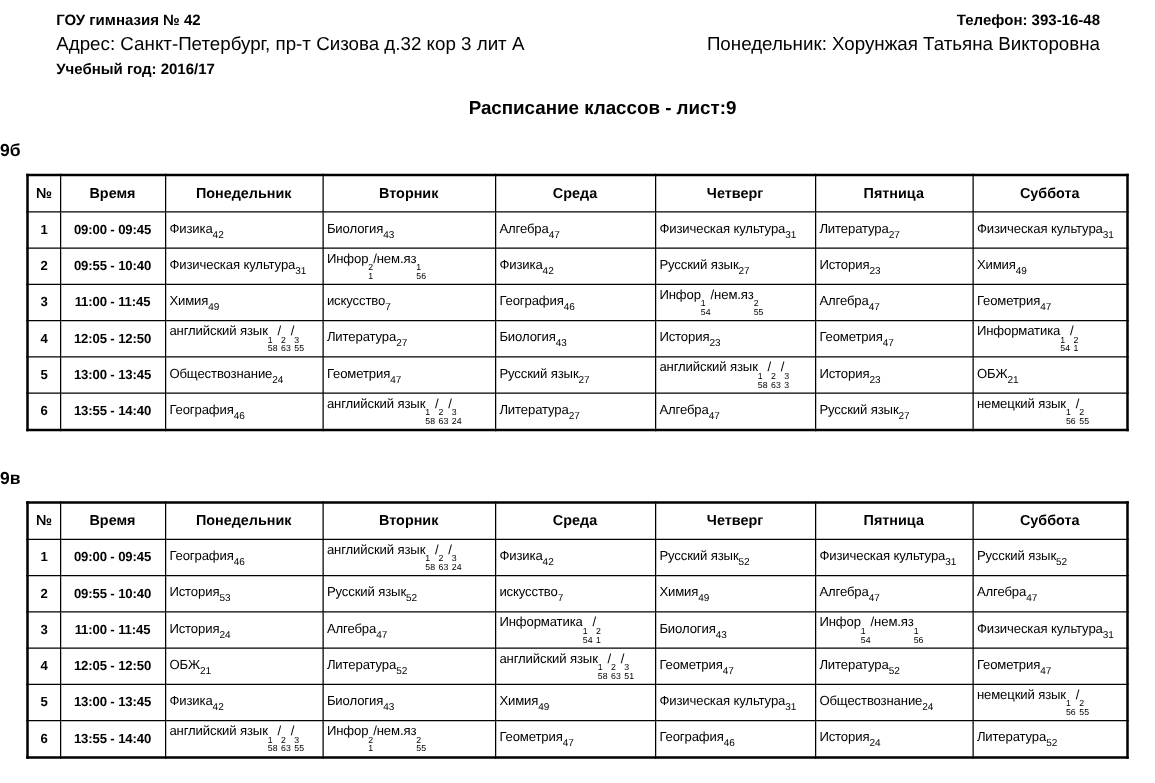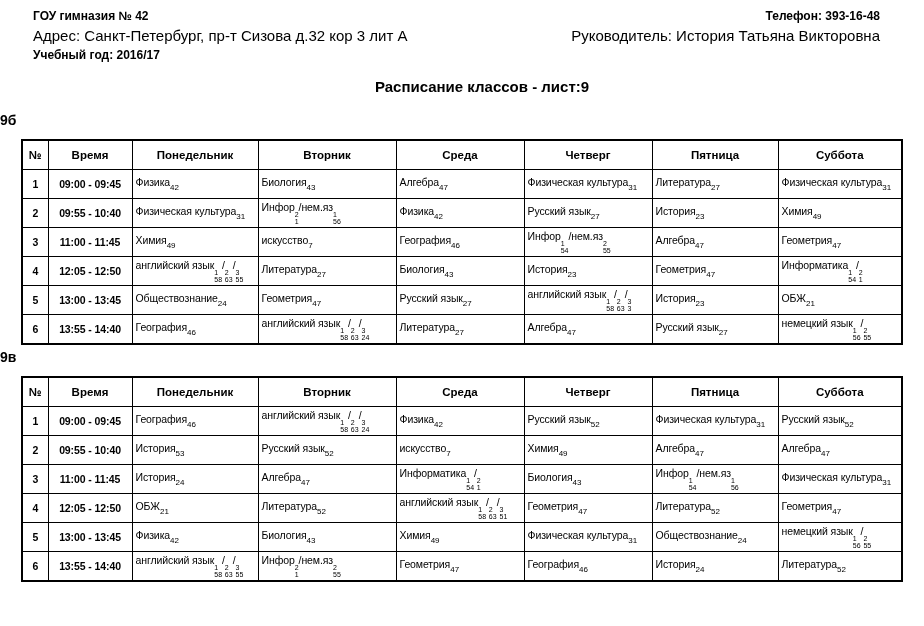--- a/index.html
+++ b/index.html
@@ -1,27 +1,27 @@
 <!DOCTYPE html>
 <html><head>
 <meta charset="utf-8">
 <style>
   html,body{margin:0;padding:0;}
   body{
     width:924px;height:626px;background:#ffffff;color:#000;
     font-family:"Liberation Sans",sans-serif;overflow:hidden;
   }
-  .doc-header{display:flex;justify-content:space-between;padding:8px 44px 0 33px;}
+  .doc-header{display:flex;justify-content:space-between;padding:8px 44px 0 33px;margin-left:12px;}
   .hdr-left{text-align:left;}
   .hdr-right{text-align:right;}
   .hl-bold{font-weight:bold;font-size:12px;line-height:1.4;}
   .hl-small{font-size:15px;line-height:1.45;}
   .doc-title{text-align:center;font-size:15px;font-weight:bold;margin-top:15px;margin-left:40px;}
   .class-title{font-size:14px;font-weight:bold;margin:17px 0 11px 0;}
-  .class-title.second{margin-top:4px;}
+  .class-title.second{margin-top:29px;}
   table.sched{
     width:880px;margin:0 auto;border-collapse:collapse;border:2px solid #000;
     table-layout:fixed;
   }
   table.sched th{
     border:1px solid #000;font-size:11.5px;font-weight:bold;height:24px;
     padding:2px 2px;text-align:center;overflow:hidden;white-space:nowrap;
   }
   table.sched td{
     border:1px solid #000;font-size:10.5px;height:26px;padding:1px 3px;
@@ -44,21 +44,21 @@
 <div class="page">
 
   <div class="doc-header">
     <div class="hdr-left">
       <div class="hl-bold">ГОУ гимназия № 42</div>
       <div class="hl-small">Адрес: Санкт-Петербург, пр-т Сизова д.32 кор 3 лит А</div>
       <div class="hl-bold">Учебный год: 2016/17</div>
     </div>
     <div class="hdr-right">
       <div class="hl-bold">Телефон: 393-16-48</div>
-      <div class="hl-small">Руководитель: История Татьяна Викторовна</div>
+      <div class="hl-small">Понедельник: Хорунжая Татьяна Викторовна</div>
     </div>
   </div>
 
   <div class="doc-title">Расписание классов - лист:9</div>
 
   <div class="class-title">9б</div>
   <table class="sched">
     <colgroup>
       <col style="width:26px">
         <col style="width:84px">

